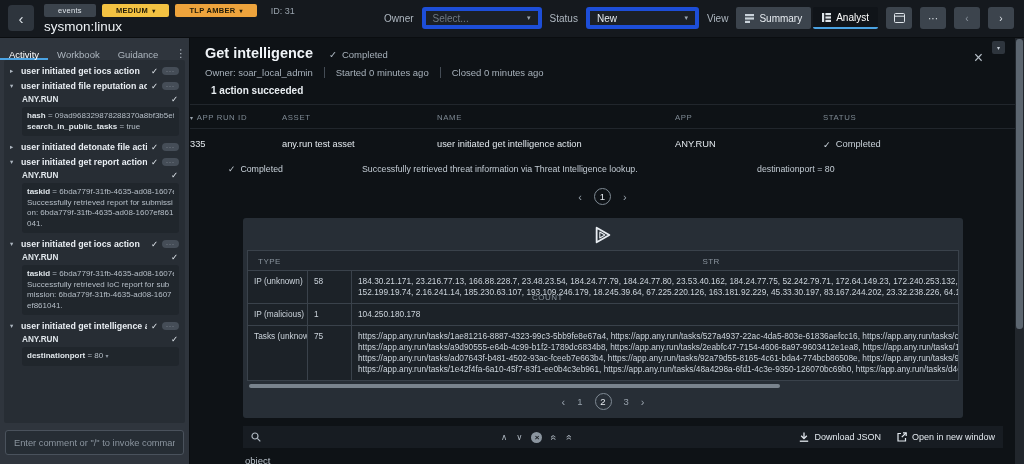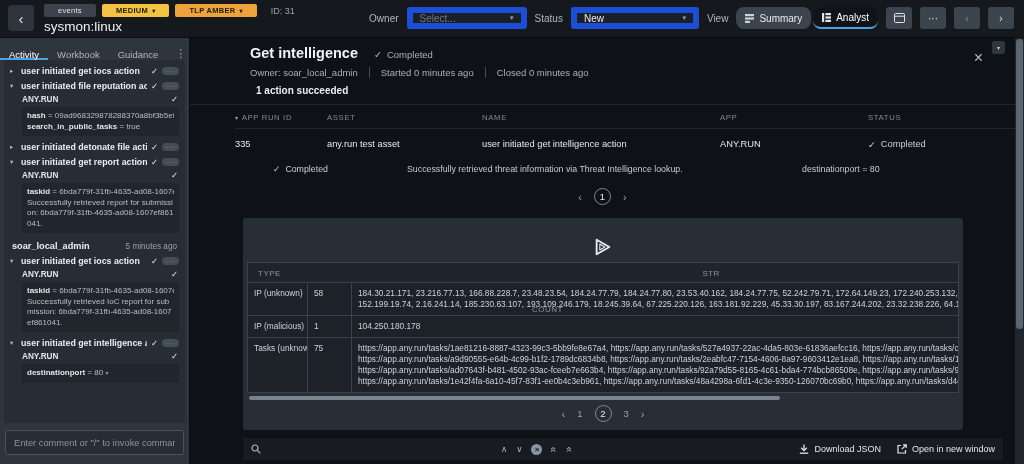--- a/index.html
+++ b/index.html
@@ -23,27 +23,27 @@
   .badge-row { display:flex; align-items:center; gap:6px; }
   .badge { font-size:7.5px; font-weight:bold; padding:2px 14px; border-radius:2px; letter-spacing:.3px; }
   .badge-events { background:#3b434c; color:#dfe5ea; font-weight:normal; }
   .badge-sev { background:#f3c242; color:#221c08; display:flex; gap:4px; align-items:center; cursor:pointer; }
   .badge-tlp { background:#eda33c; color:#221c08; display:flex; gap:4px; align-items:center; cursor:pointer; }
   .badge .carat { font-size:6px; }
   .id-label { color:#98a2ac; font-size:9px; margin-left:8px; }
   .event-title { color:#eef2f6; font-size:13.5px; }
   .tb-right { display:flex; align-items:center; gap:8px; margin-top:2px; height:24px; }
   .tb-label { color:#aeb7c0; font-size:10px; }
-  .select { height:22px; border:6px solid #1d4ed8; background:#1b2026; border-radius:3px;
+  .select { height:22px; border:4px solid #1d4ed8; background:#1b2026; border-radius:3px;
     display:flex; align-items:center; justify-content:space-between; padding:0 7px; cursor:pointer; }
   .select .carat { color:#9aa4ae; font-size:7px; margin-left:8px; }
   .sel-owner { width:120px; color:#707a84; }
-  .sel-status { width:128px; color:#e6ebf0; }
+  .sel-status { width:113px; color:#e6ebf0; }
   .seg-group { display:flex; gap:2px; }
-  .seg { height:22px; display:flex; align-items:center; gap:5px; padding:0 9px; font-size:10px; cursor:pointer; border-radius:8px; }
+  .seg { height:22px; display:flex; align-items:center; gap:5px; padding:0 9px; font-size:10px; cursor:pointer; border-radius:2px; }
   .seg-summary { background:#3c444d; color:#e6ebf0; }
   .seg-analyst { background:#101419; color:#ffffff; border-bottom:2px solid #4ba3e3; }
   .icon-btn { height:22px; min-width:26px; background:#3c444d; border-radius:3px; color:#dfe5ea;
     display:flex; align-items:center; justify-content:center; cursor:pointer; font-size:10px; padding:0 5px; }
   .nav-prev { color:#8b959f; }
 
   
   .sidebar { position:absolute; top:38px; left:0; width:190px; bottom:0;
     background:#2f353d; display:flex; flex-direction:column; border-right:1px solid #0a0d10; }
   .side-tabs { display:flex; align-items:flex-end; height:22px; font-size:9.5px; color:#aeb7c0; flex:none; }
@@ -69,21 +69,21 @@
   .group-head { display:flex; justify-content:space-between; align-items:baseline; padding:5px 8px 2px; }
   .group-user { font-weight:bold; font-size:9.2px; color:#e8edf2; }
   .group-time { font-size:8.2px; color:#98a2ac; }
   .comment-wrap { flex:none; padding:7px 5px 9px; }
   .comment-input { width:100%; height:25px; background:#262d34; border:1px solid #4a525c; border-radius:3px;
     color:#c3ccd4; font-size:9.3px; padding:0 8px; font-family:"Liberation Sans", sans-serif; outline:none; }
   .comment-input::placeholder { color:#8b959f; }
 
   
   .main { position:absolute; top:38px; left:190px; right:9px; bottom:0; background:#0e1216; overflow:hidden; }
-  .m-pad { padding-left:15px;margin-left:45px; }
+  .m-pad { padding-left:15px; }
   .title-row { display:flex; align-items:baseline; gap:16px; margin-top:7px; }
   .m-title { font-size:14.5px; font-weight:bold; color:#f0f4f8; }
   .m-status { font-size:9.5px; color:#a7b1bb; display:flex; gap:5px; align-items:center; }
   .meta-row { margin-top:6px; font-size:9.5px; color:#a7b1bb; display:flex; align-items:center; }
   .meta-row .sep { display:inline-block; width:1px; height:11px; background:#444c55; margin:0 11px; }
   .m-summary { margin-top:7px; font-size:10px; font-weight:bold; color:#e9eef2;padding-left:21px; }
   .m-divider { border-top:1px solid #21262c; margin-top:8px; }
   .rgrid { display:grid; grid-template-columns:92px 155px 238px 148px 1fr; }
   .rhead { padding:8px 0 6px; font-size:7.8px; letter-spacing:.6px; color:#7f8a94;
     border-bottom:1px solid #21262c; }
@@ -91,21 +91,21 @@
   .rrow { padding:10px 0 4px; font-size:9.3px; color:#e2e8ed; }
   .cell-status { display:flex; gap:5px; align-items:flex-start; color:#c9d2da; }
   .drow { display:grid; grid-template-columns:134px 395px 1fr; padding:10px 0 0 38px; font-size:8.8px; color:#c3ccd4; }
   .pager { display:flex; gap:12px; align-items:center; justify-content:center; color:#98a2ac; font-size:9.5px; margin-top:14px; }
   .pg-arrow { cursor:pointer; font-size:11px; }
   .pg-num { cursor:pointer; }
   .pg-current { width:17px; height:17px; border:1px solid #7f8a94; border-radius:50%;
     display:flex; align-items:center; justify-content:center; color:#e6ebf0; }
 
   
-  .widget { margin:13px 0 0 53px; width:720px; background:#272e36; border-radius:3px; padding:17px 4px 0; }
+  .widget { margin:13px 0 0 53px; width:720px; background:#272e36; border-radius:3px; padding:5px 4px 0; }
   .w-logo { height:23px; display:flex; align-items:center; justify-content:center; }
   .wtable { margin-top:4px; border:1px solid #3a424b; }
   .whead { position:relative; height:20px; background:#1f252c; border-bottom:1px solid #3a424b;
     font-size:8px; letter-spacing:.5px; color:#8b959f; }
   .wh-type { position:absolute; left:10px; top:6px; }
   .wh-count { position:absolute; left:40%; top:17px;margin-top:25px; }
   .wh-str { position:absolute; left:64%; top:6px; }
   .wrow { display:grid; grid-template-columns:60px 44px 1fr; border-bottom:1px solid #3a424b; background:#1c2228; }
   .wrow:last-child { border-bottom:none; }
   .wcell { padding:5px 6px; font-size:8.3px; line-height:11px; color:#ccd4dc; border-right:1px solid #3a424b; overflow:hidden; white-space:nowrap; }
@@ -263,24 +263,20 @@
     </div>
     <div class="act-app">
       <span class="act-app-name">ANY.RUN</span>
       <span class="act-check">✓</span>
     </div>
     <div class="detail-box">
       <div class="param-line"><b>taskid</b> <span>=</span> <span>6bda779f-31fb-4635-ad08-1607ef861041</span> </div>
       <div class="detail-msg">Successfully retrieved report for submission: 6bda779f-31fb-4635-ad08-1607ef861041.</div>
     </div>
 
-    <div class="group-head">
-      <span class="group-user">soar_local_admin</span>
-      <span class="group-time">5 minutes ago</span>
-    </div>
 
     <div class="act-item">
       <span class="act-caret">▾</span>
       <span class="act-title">user initiated get iocs action</span>
       <span class="act-check">✓</span>
       <span class="act-pill">···</span>
     </div>
     <div class="act-app">
       <span class="act-app-name">ANY.RUN</span>
       <span class="act-check">✓</span>

